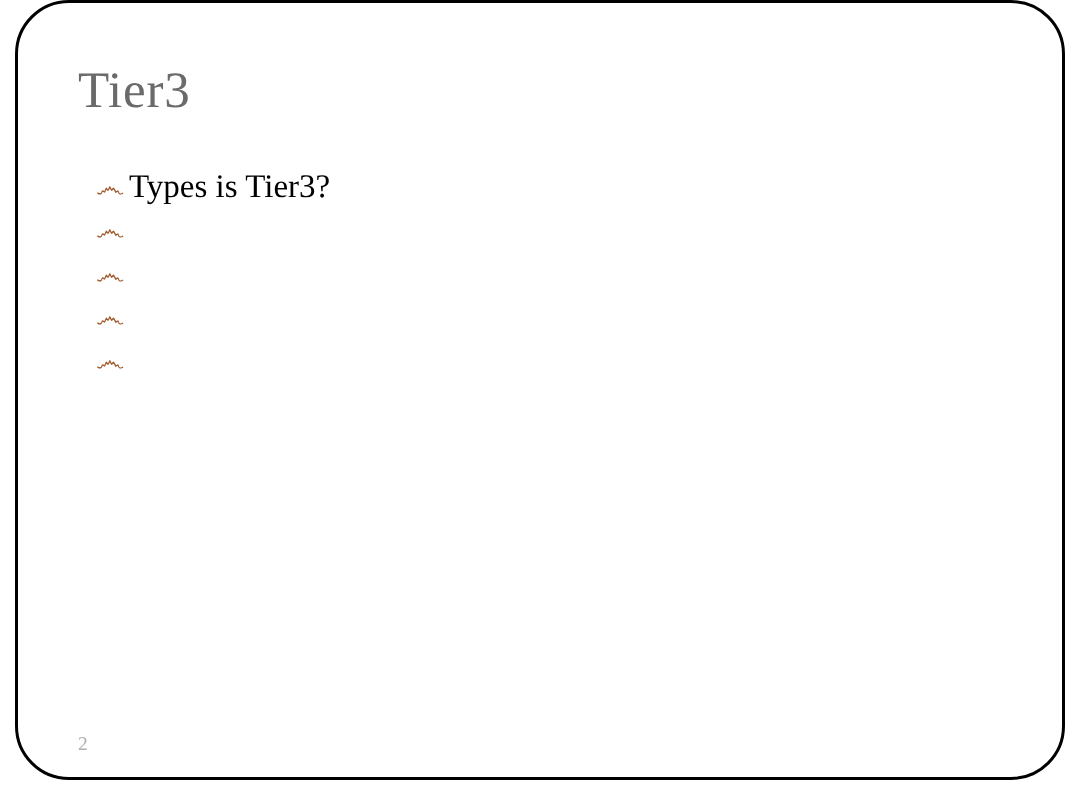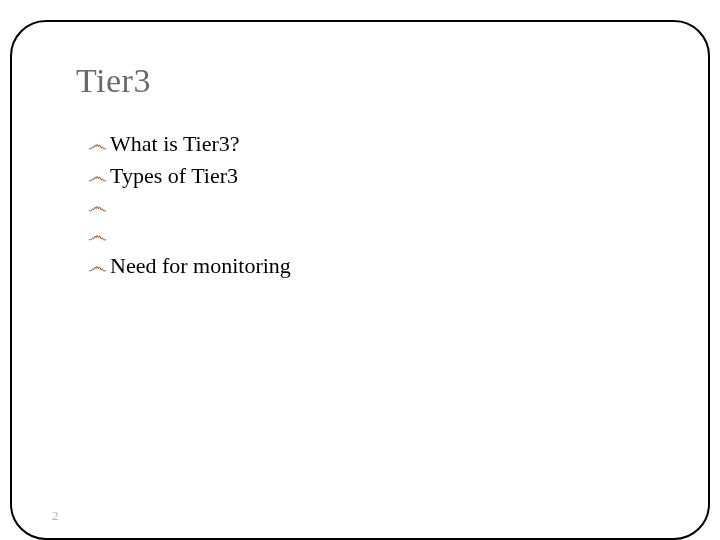--- a/index.html
+++ b/index.html
@@ -7,24 +7,24 @@
     padding: 0;
     width: 720px;
     height: 540px;
     background: #ffffff;
     font-family: Georgia, "Times New Roman", serif;
   }
   .slide {
     box-sizing: border-box;
     width: 700px;
     height: 520px;
-    margin: 20px auto 0 auto;
+    margin: 0 auto 0 auto;
     border: 2px solid #000;
     border-radius: 36px;
-    padding: 40px 56px 20px 64px;
+    padding: 40px 56px 20px 40px;
     position: relative;
   }
   .title {
     font-size: 34px;
     color: #6a6a6a;
     font-weight: 400;
     margin: 0 0 28px 0;
     letter-spacing: 0.5px;
   }
   .bullets {
@@ -59,32 +59,30 @@
 </head>
 <body>
 
 <div class="slide">
 
   <h1 class="title">Tier3</h1>
 
   <ul class="bullets">
     <li>
       <span class="bullet-icon">෴</span>
-      <span>What is Tier3?</span>
-    </li>
-    <li>
-      <span class="bullet-icon">෴</span>
-      <span>Types of Tier3</span>
+      <span>Types is Tier3?</span>
     </li>
     <li>
       <span class="bullet-icon">෴</span>
     </li>
     <li>
       <span class="bullet-icon">෴</span>
     </li>
     <li>
       <span class="bullet-icon">෴</span>
-      <span>Need for monitoring</span>
+    </li>
+    <li>
+      <span class="bullet-icon">෴</span>
     </li>
   </ul>
 
   <div class="page-num">2</div>
 </div>
 
 </body></html>

